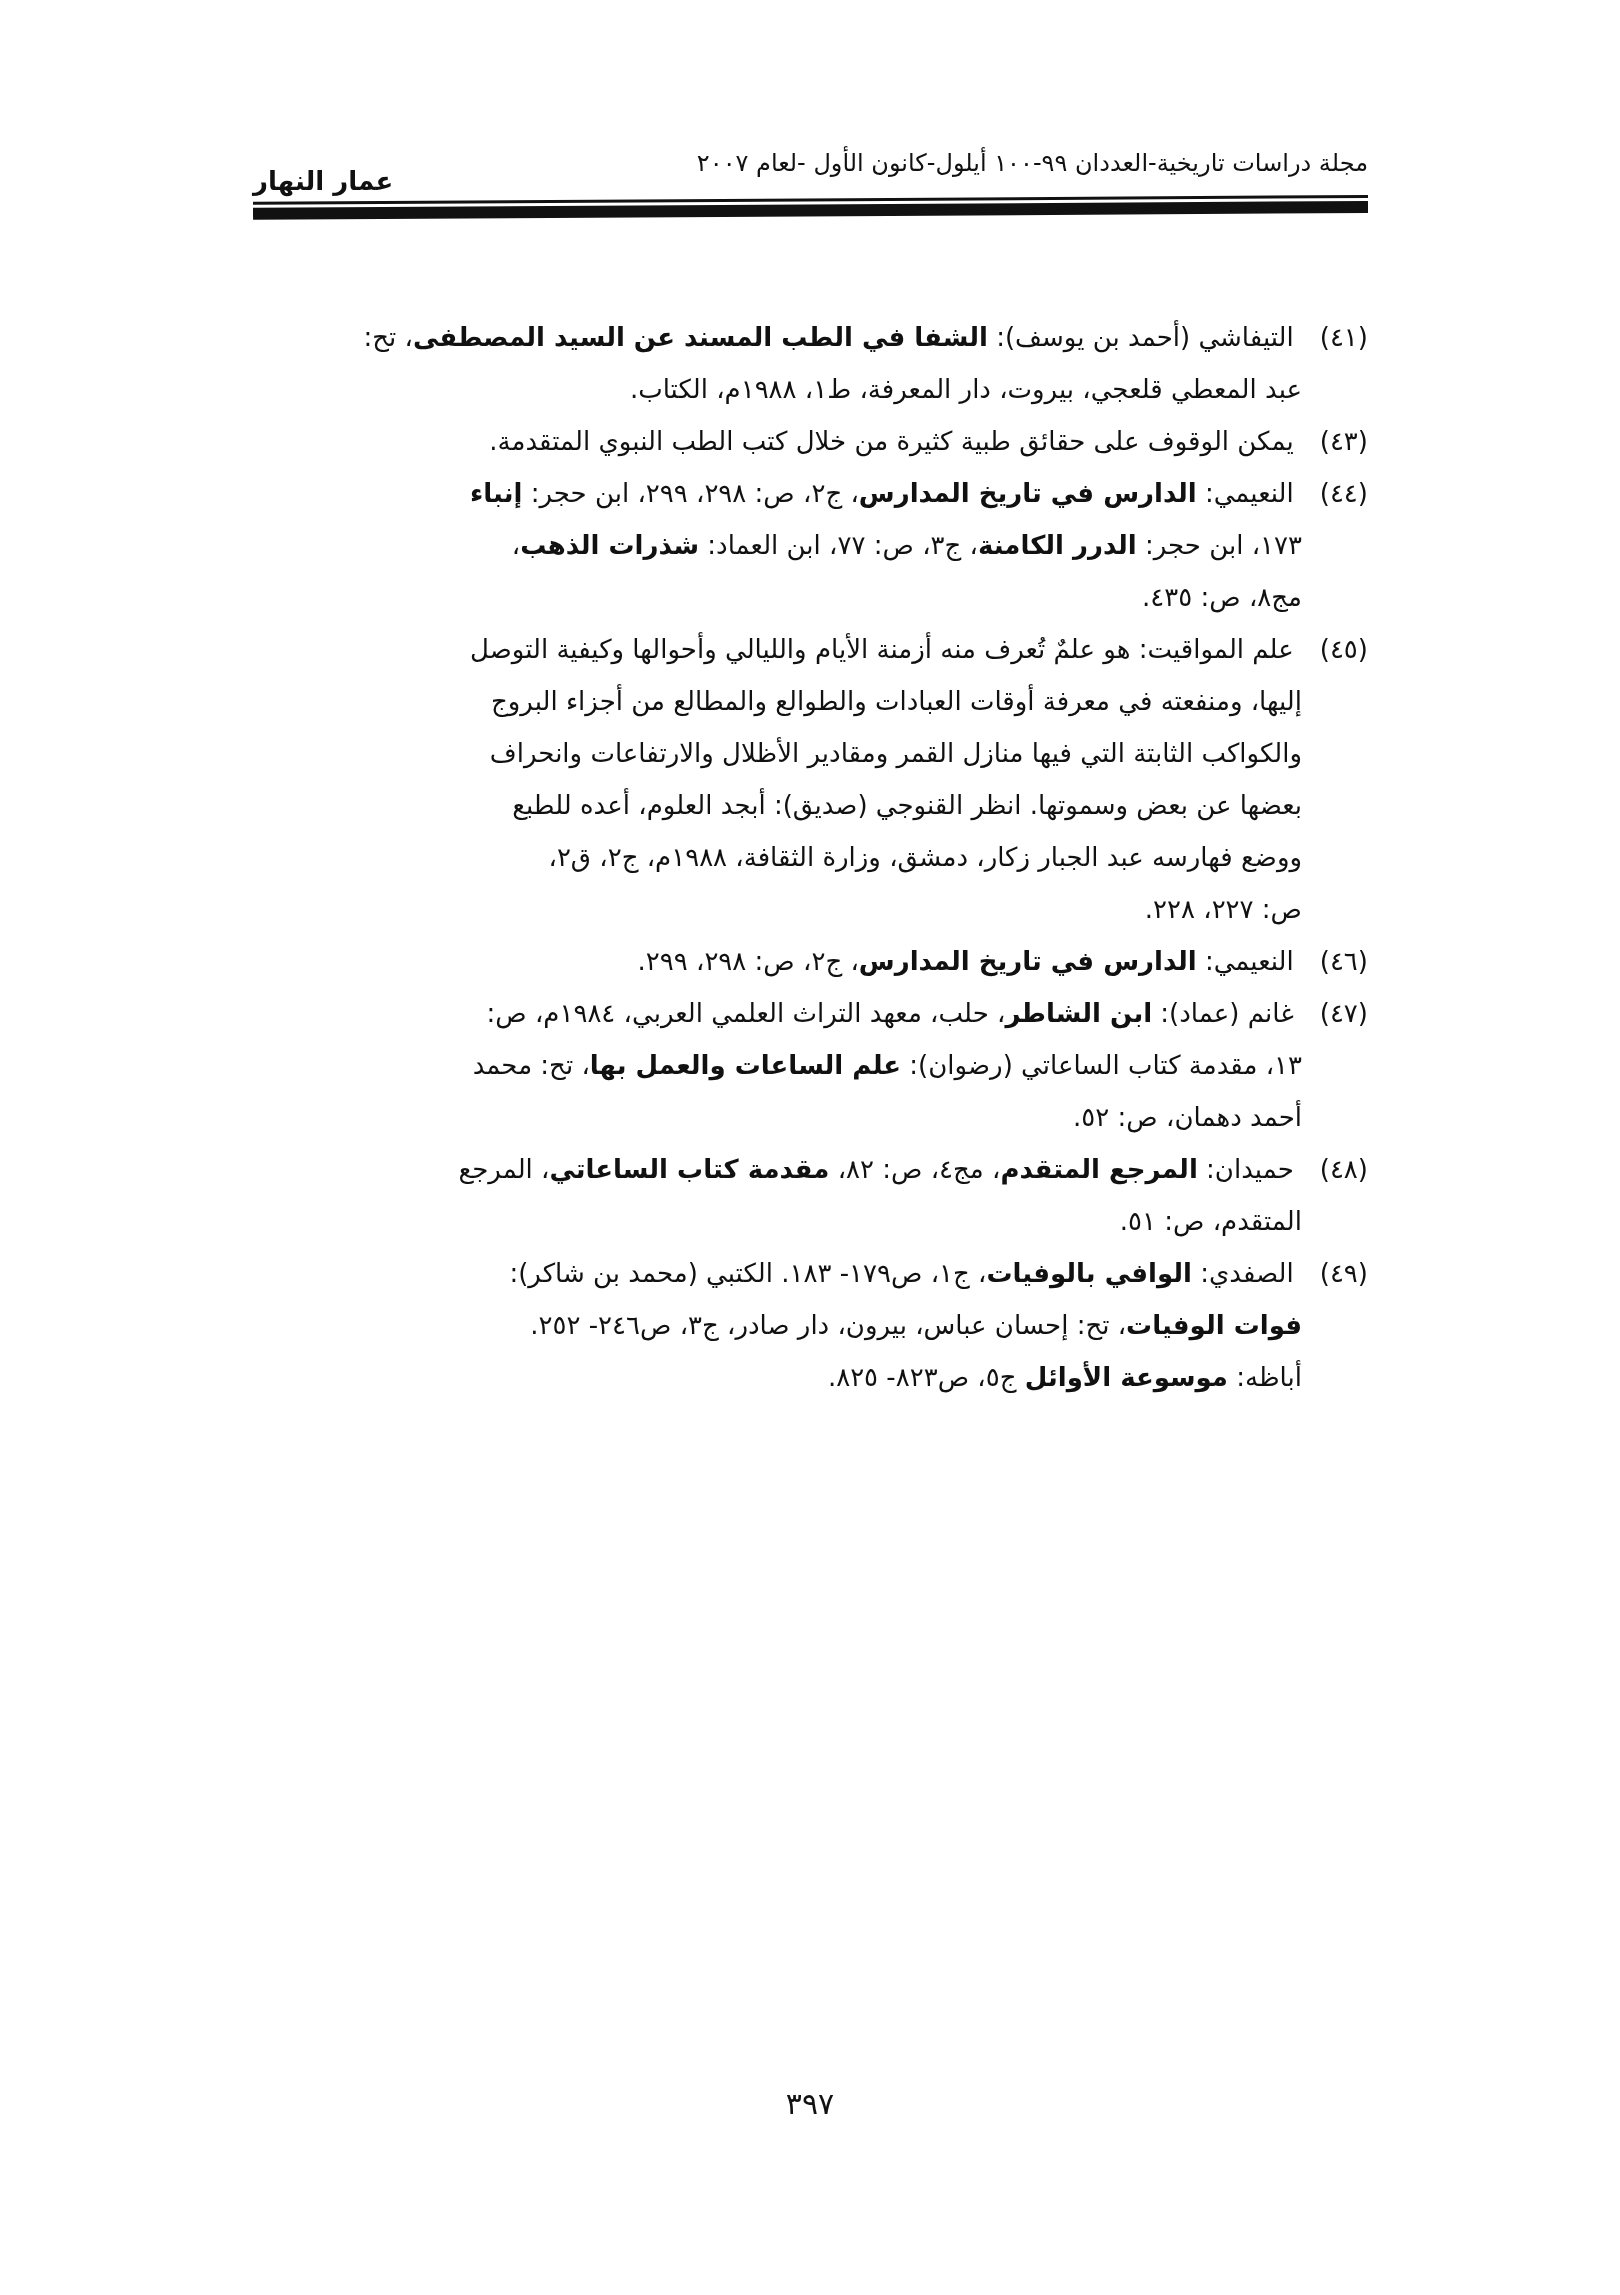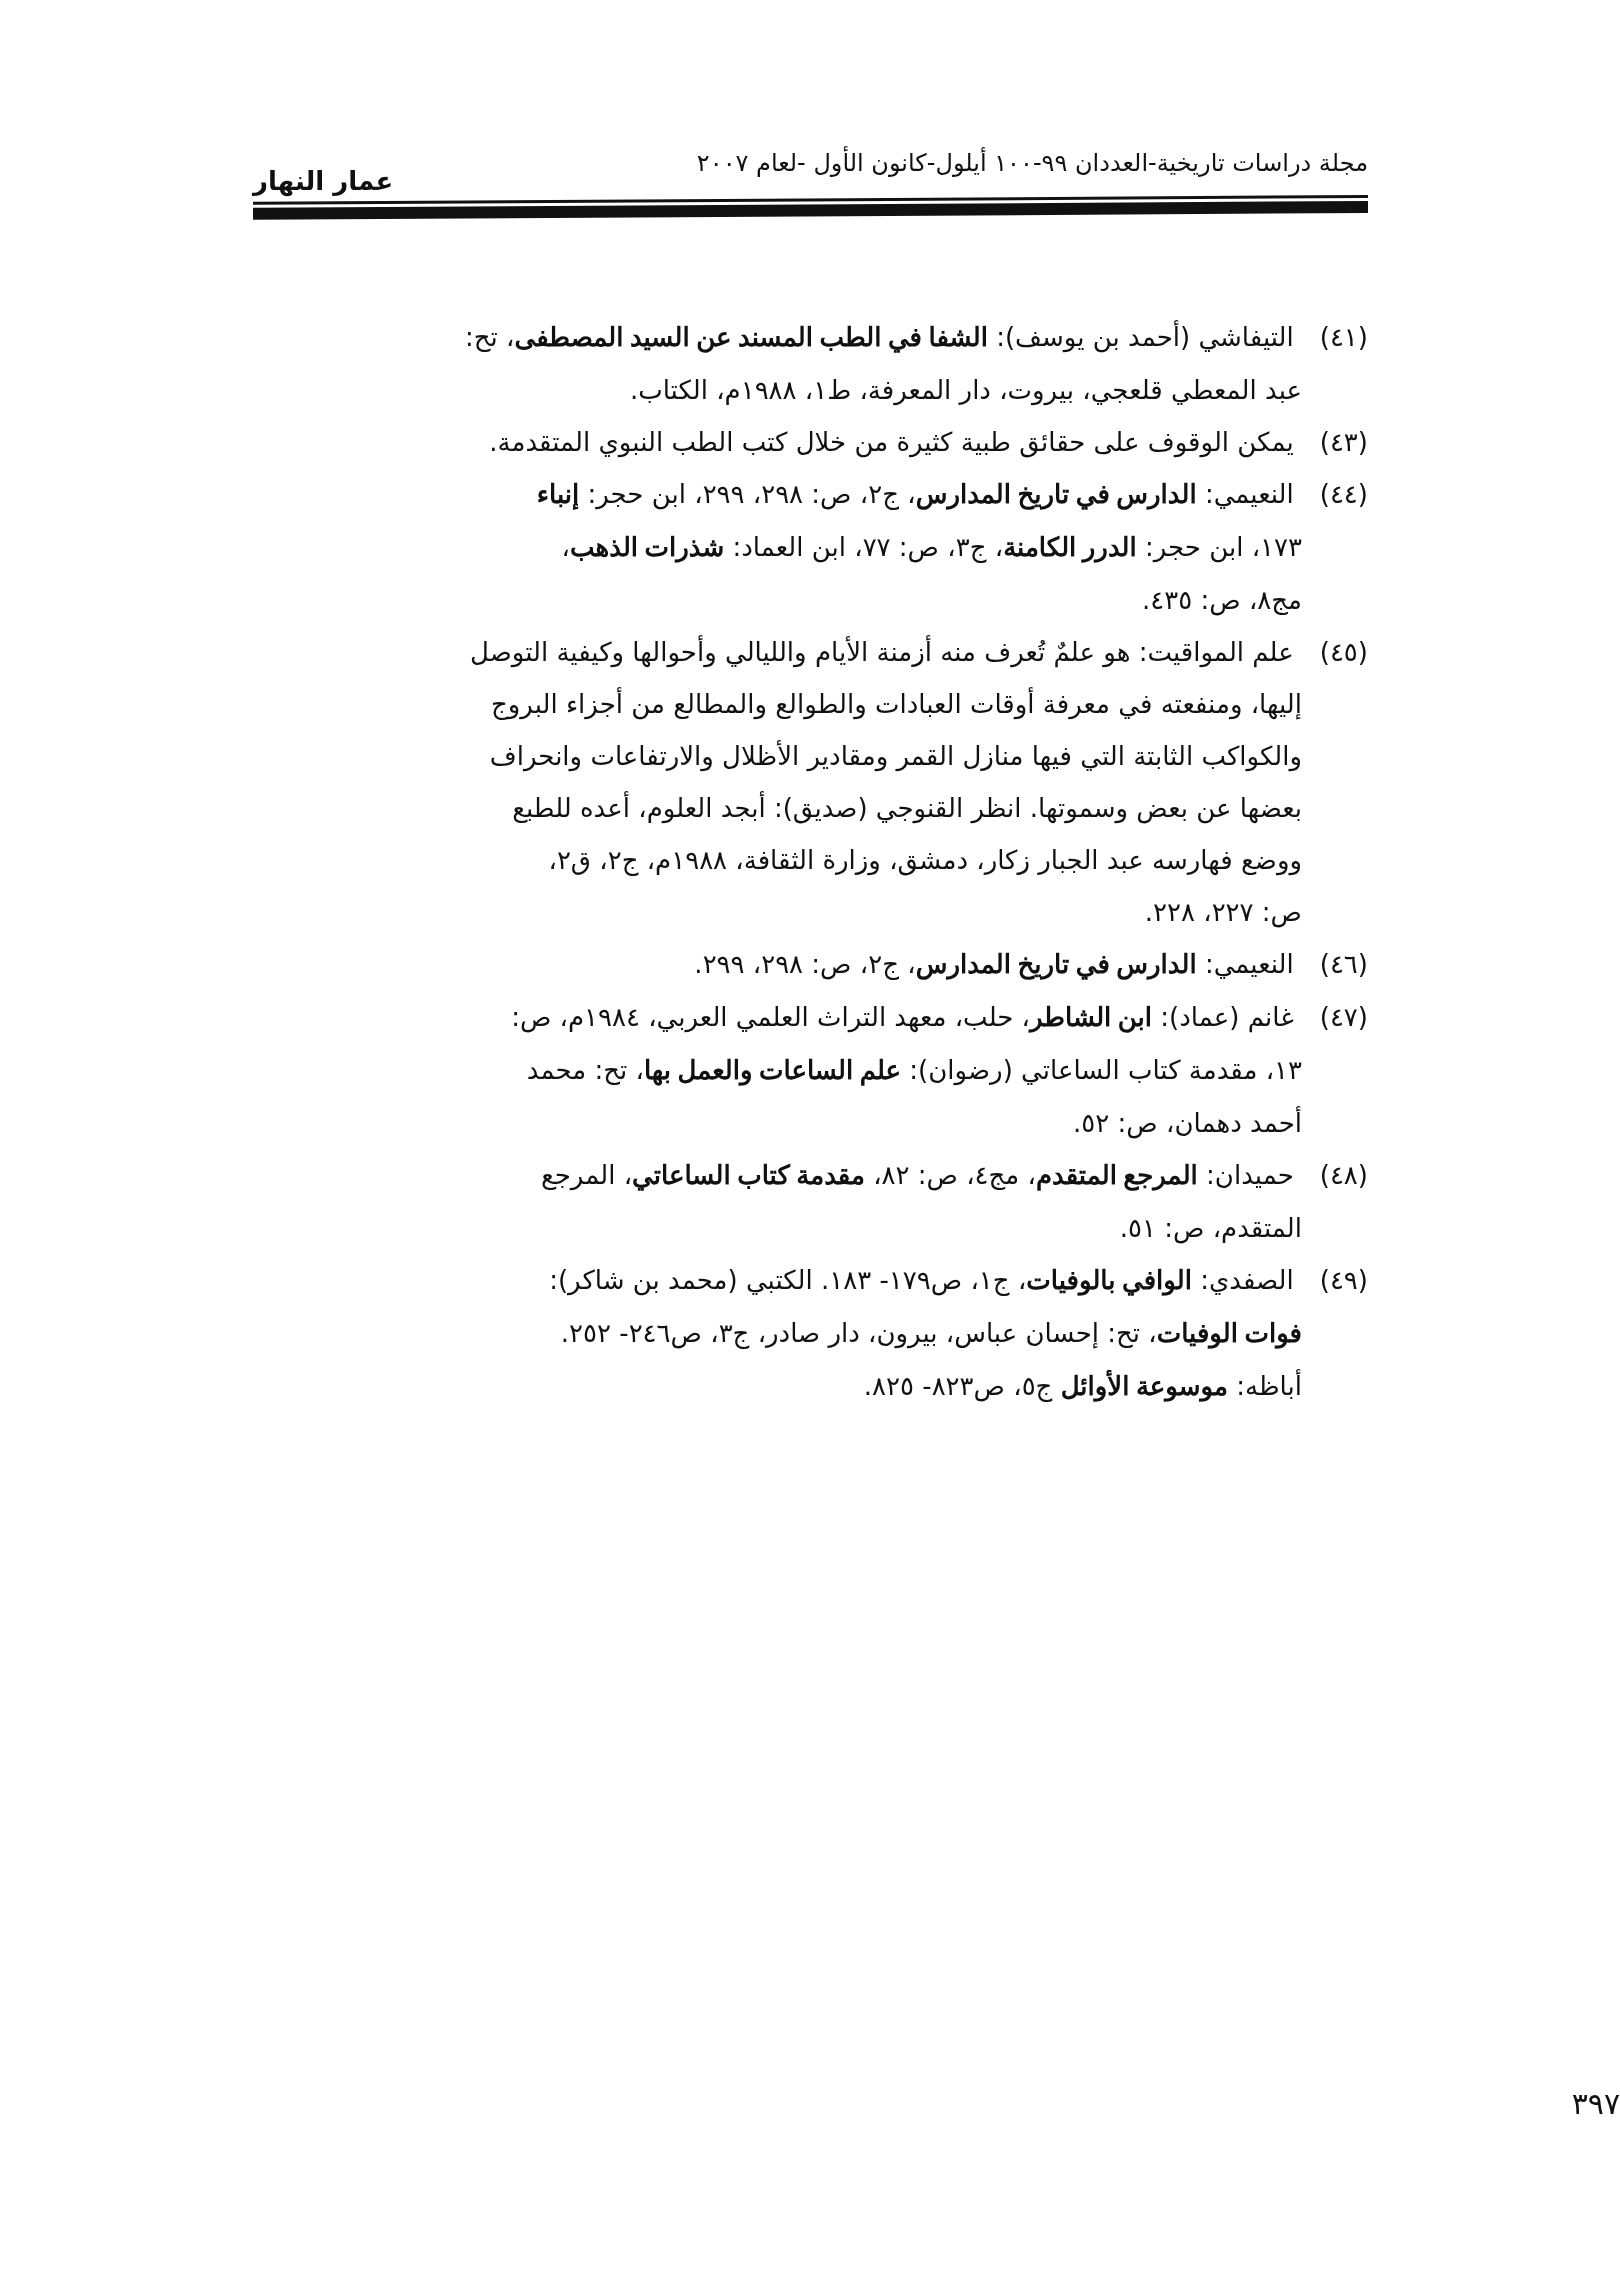--- a/index.html
+++ b/index.html
@@ -32,25 +32,25 @@
 
   .footnotes {
     position: absolute; left: 244px; top: 311px; width: 1124px;
     direction: rtl; text-align: justify;
     font-size: 26px; line-height: 52px;
     font-family: "DejaVu Sans", sans-serif;
   }
   .fn { position: relative; padding-right: 0; margin: 0; }
   .fn .num { display: inline-block; font-weight: normal; margin-left: 26px; }
   .fn .cont { display: block; padding-right: 66px; }
-  .fn b { font-weight: bold; font-family: Liberation Serif, serif; }
+  .fn b { font-weight: bold; }
 
   .page-number {
     position: absolute; left: 0; width: 1620px; top: 2086px;
-    text-align: right; font-size: 30px; direction: rtl;
+    text-align: center; font-size: 30px; direction: rtl;
     font-family: "DejaVu Sans", sans-serif;
   }
 </style>
 </head>
 <body>
 
 <div class="page">
 
   <div class="running-header">
     <span class="journal-title">مجلة دراسات تاريخية-العددان ٩٩-١٠٠ أيلول-كانون الأول -لعام ٢٠٠٧</span>

